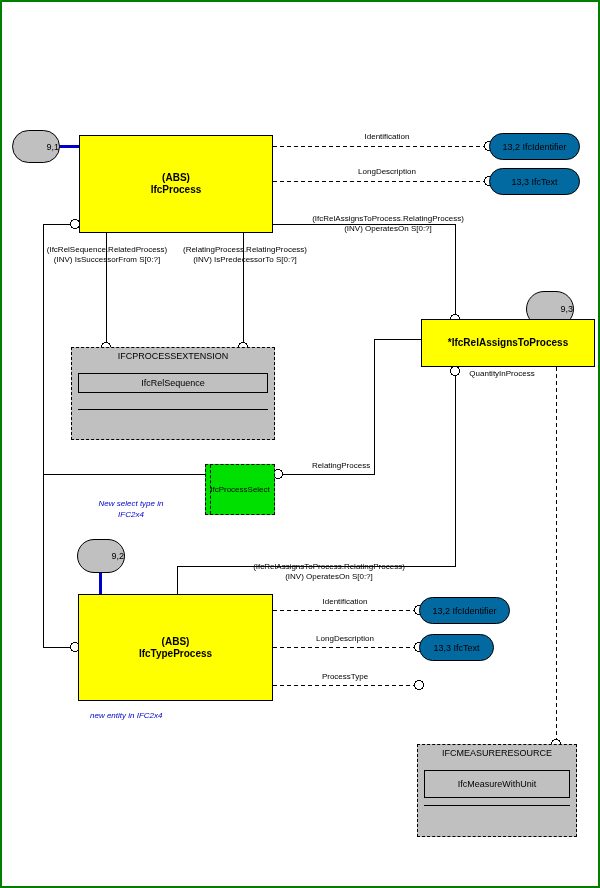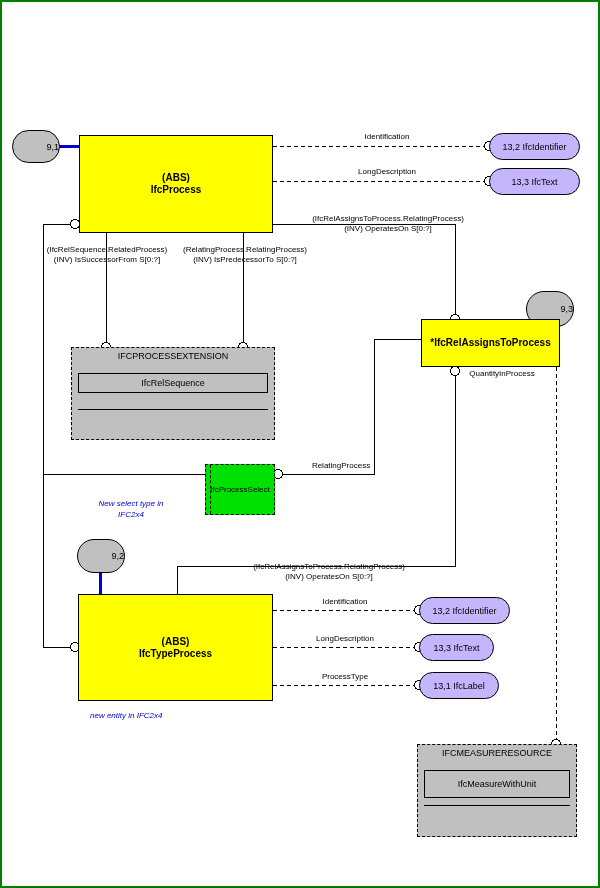--- a/index.html
+++ b/index.html
@@ -74,21 +74,21 @@
     display: flex;
     align-items: center;
     justify-content: flex-end;
     font-size: 9px;
     color: #000000;
   }
 
   
   .typeref {
     position: absolute;
-    background: #c4b5fd;
+    background: #0369a1;
     border: 1px solid #000000;
     border-radius: 14px;
     box-sizing: border-box;
     display: flex;
     align-items: center;
     justify-content: center;
     font-size: 9px;
     color: #000000;
     white-space: nowrap;
   }
@@ -228,21 +228,21 @@
 
   <div class="pageref" style="left:75px; top:537px; width:48px; height:34px;">
     <span>9,2</span>
   </div>
 
   <div class="entity" style="left:77px; top:133px; width:194px; height:98px;">
     <span class="abs">(ABS)</span>
     <span class="nm">IfcProcess</span>
   </div>
 
-  <div class="entity" style="left:419px; top:317px; width:139px; height:48px;">
+  <div class="entity" style="left:419px; top:317px; width:174px; height:48px;">
     <span class="nm">*IfcRelAssignsToProcess</span>
   </div>
 
   <div class="entity" style="left:76px; top:592px; width:195px; height:107px;">
     <span class="abs">(ABS)</span>
     <span class="nm">IfcTypeProcess</span>
   </div>
 
   <div class="selecttype" style="left:203px; top:462px; width:70px; height:51px;">
     <span class="innerline"></span>
@@ -254,23 +254,20 @@
   </div>
   <div class="typeref" style="left:487px; top:166px; width:91px; height:27px;">
     <span>13,3 IfcText</span>
   </div>
 
   <div class="typeref" style="left:417px; top:595px; width:91px; height:27px;">
     <span>13,2 IfcIdentifier</span>
   </div>
   <div class="typeref" style="left:417px; top:632px; width:75px; height:27px;">
     <span>13,3 IfcText</span>
-  </div>
-  <div class="typeref" style="left:417px; top:670px; width:80px; height:27px;">
-    <span>13,1 IfcLabel</span>
   </div>
 
   <div class="schema" style="left:69px; top:345px; width:204px; height:93px;">
     <div class="schema-title">IFCPROCESSEXTENSION</div>
     <div class="schema-item" style="top:25px; height:20px;">
       <span>IfcRelSequence</span>
     </div>
     <div class="schema-blank" style="top:61px; height:24px;"></div>
   </div>
 

